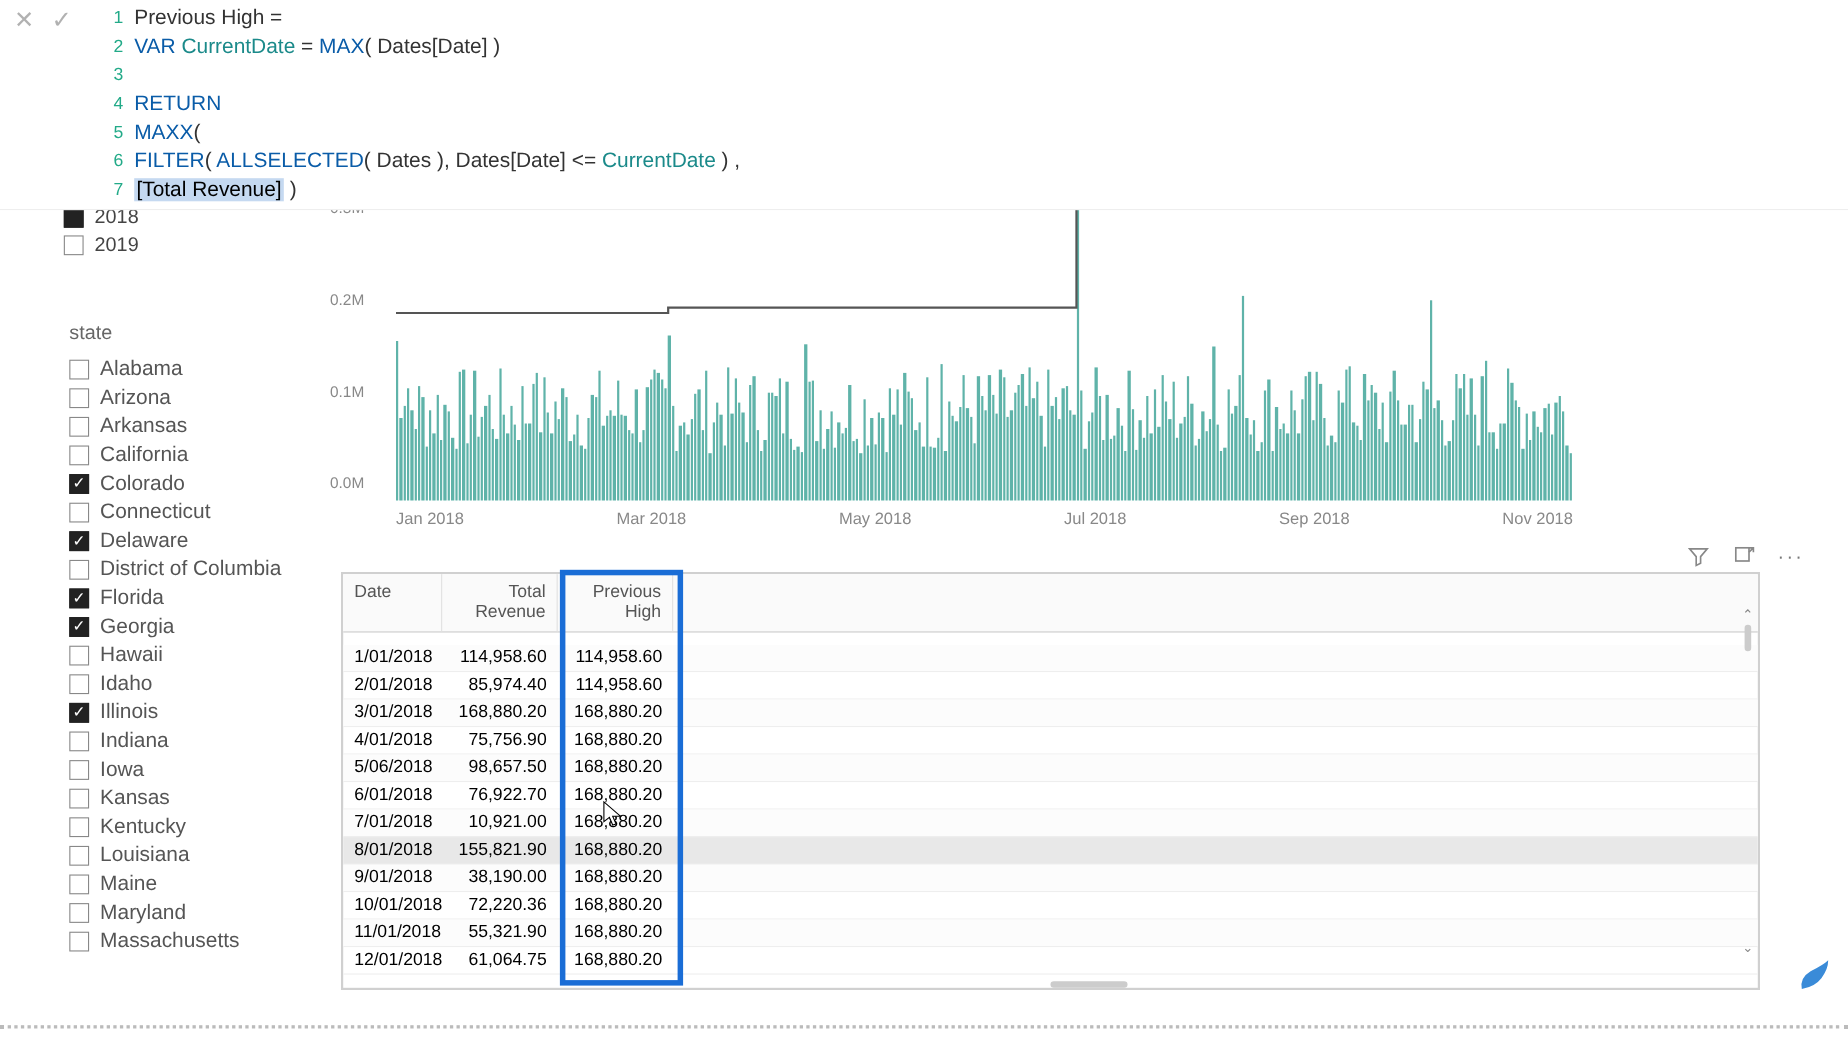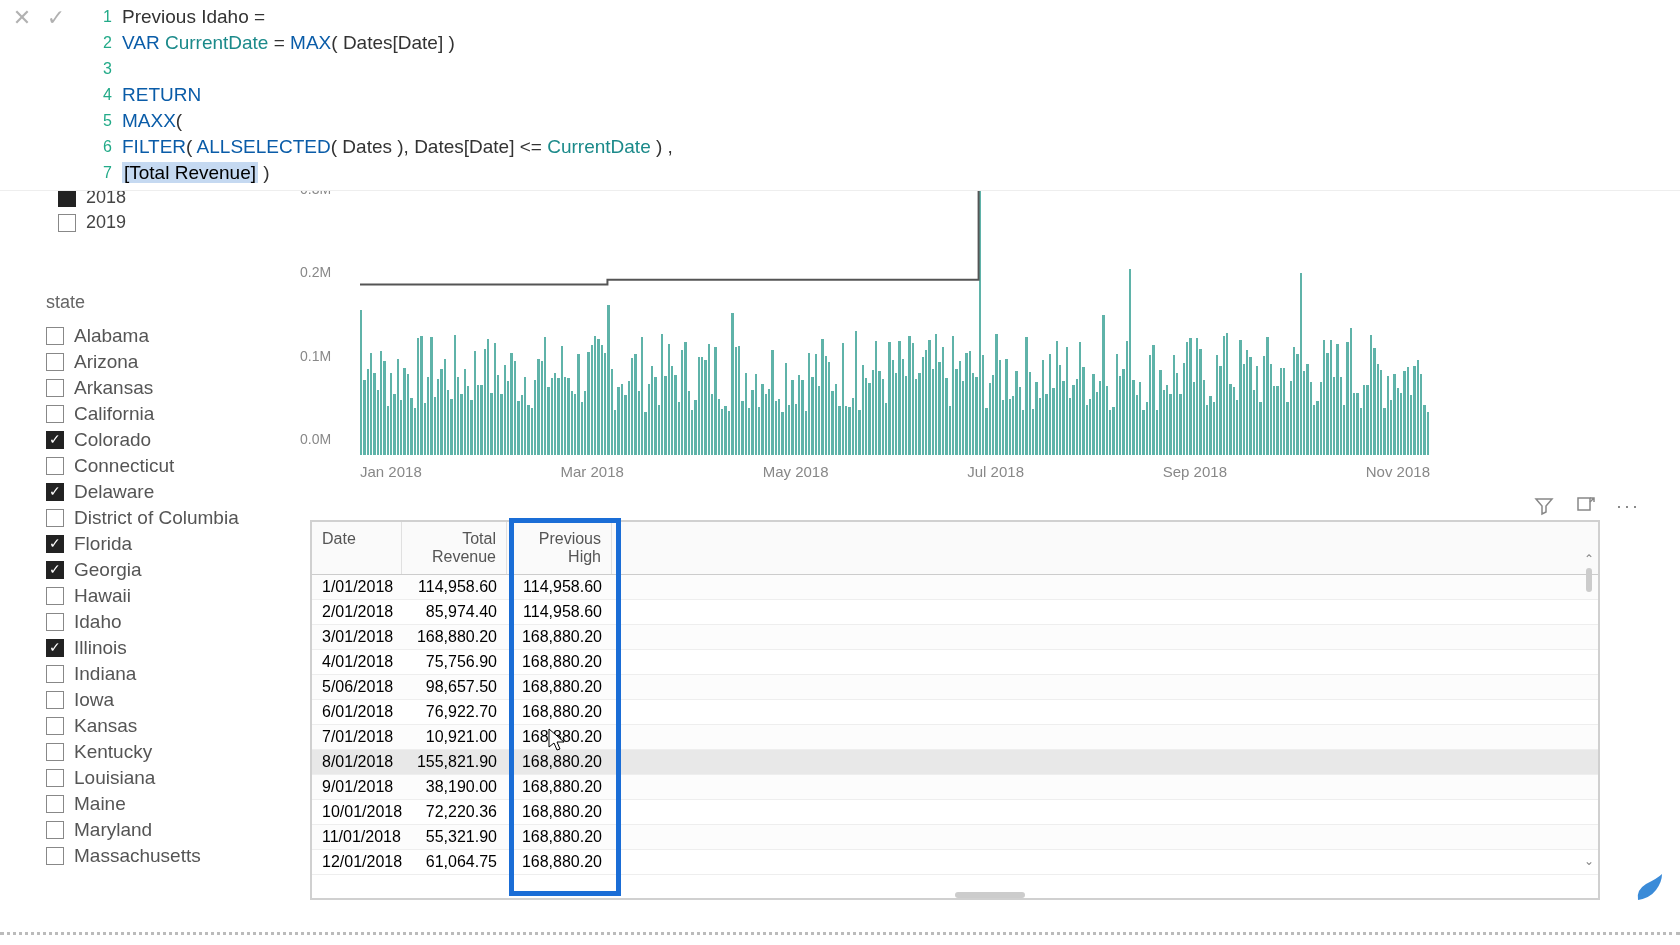--- a/index.html
+++ b/index.html
@@ -19,21 +19,21 @@
   .k-sel { background:#c5d9f1; padding:0 2px;}
 
   .year-slicer { position:absolute; left:58px; top:108px; font-size:18px; color:#444;}
   .year-slicer .title { margin-bottom:6px; font-size:18px;}
   .year-item { display:flex; align-items:center; gap:10px; padding:2px 0; cursor:pointer; font-size:18px;}
   .checkbox { width:18px; height:18px; border:1px solid #888; background:#fff; display:inline-block; position:relative;}
   .checkbox.filled { background:#222; border-color:#222;}
   .checkbox.checked { background:#222; border-color:#222;}
   .checkbox.checked::after{ content:"✓"; position:absolute; color:#fff; font-size:14px; top:-1px; left:2px;}
 
-  .state-slicer { position:absolute; left:46px; top:292px; font-size:19px; color:#555; width:230px;}
+  .state-slicer { position:absolute; left:63px; top:292px; font-size:19px; color:#555; width:230px;}
   .state-slicer .title { margin-bottom:10px; font-size:18px; color:#666;}
   .state-item { display:flex; align-items:center; gap:10px; padding:2px 0; cursor:pointer; }
 
   .chart-area { position:absolute; left:300px; top:180px; width:1130px; height:300px; }
   .y-tick { position:absolute; left:0; font-size:14px; color:#888; transform:translateY(-50%);}
   .x-labels { position:absolute; bottom:0; left:60px; right:0; display:flex; justify-content:space-between; font-size:15px; color:#888;}
   .bars-wrap { position:absolute; left:60px; right:0; top:0; bottom:25px; display:flex; align-items:flex-end; gap:1px;}
   .bar { flex:1; background:#5fb3a9;}
   .step-line { position:absolute; stroke:#555; fill:none; stroke-width:2;}
   svg.overlay { position:absolute; left:60px; right:0; top:0; bottom:25px; width:1070px; height:275px; pointer-events:none;}
@@ -41,21 +41,21 @@
   .visual-header { position:absolute; right:40px; top:494px; display:flex; gap:18px; color:#777; }
   .vh-icon{ width:24px; height:24px; cursor:pointer; display:flex; align-items:center; justify-content:center;}
 
   .table-visual { position:absolute; left:310px; top:520px; width:1290px; height:380px; border:2px solid #d0d0d0; background:#fff;}
   .table-inner { display:flex; flex-direction:column; height:100%; font-size:16px;}
   .thead { display:flex; border-bottom:1px solid #ccc; background:#fafafa;}
   .th { padding:8px 10px; border-right:1px solid #e0e0e0; color:#555;}
   .th.date { width:90px;}
   .th.rev { width:105px; text-align:right;}
   .th.prev { width:105px; text-align:right;}
-  .tbody { flex:1; overflow:hidden;}
+  .tbody { flex:1; overflow:hidden;margin-top:11px;}
   .trow { display:flex; border-bottom:1px solid #eee;}
   .trow:nth-child(odd){ background:#fcfcfc;}
   .trow.hover{ background:#e8e8e8;}
   .td { padding:3px 10px; }
   .td.date { width:90px;}
   .td.rev { width:105px; text-align:right;}
   .td.prev { width:105px; text-align:right;}
   .tfoot { display:flex; border-top:1px solid #bbb; font-weight:bold; background:#fff;}
   .cursor-arrow { position:absolute; left:548px; top:728px; pointer-events:none; font-size:20px; color:#000; z-index:10;}
   .col-highlight { position:absolute; border:5px solid #1a6dd6; pointer-events:none; z-index:8;}
@@ -70,21 +70,21 @@
 </style>
 </head>
 <body>
 
 <div class="formula-bar">
   <div class="fb-action">✕</div>
   <div class="fb-action">✓</div>
   <div class="formula-editor" id="formula-editor">
       <div class="formula-line">
         <span class="ln">1</span>
-        <span><span class="k-plain">Previous Idaho = </span></span>
+        <span><span class="k-plain">Previous High = </span></span>
       </div>
       <div class="formula-line">
         <span class="ln">2</span>
         <span><span class="k-var">VAR </span><span class="k-ident">CurrentDate</span><span class="k-plain"> = </span><span class="k-func">MAX</span><span class="k-plain">( Dates[Date] )</span></span>
       </div>
       <div class="formula-line">
         <span class="ln">3</span>
         <span></span>
       </div>
       <div class="formula-line">

